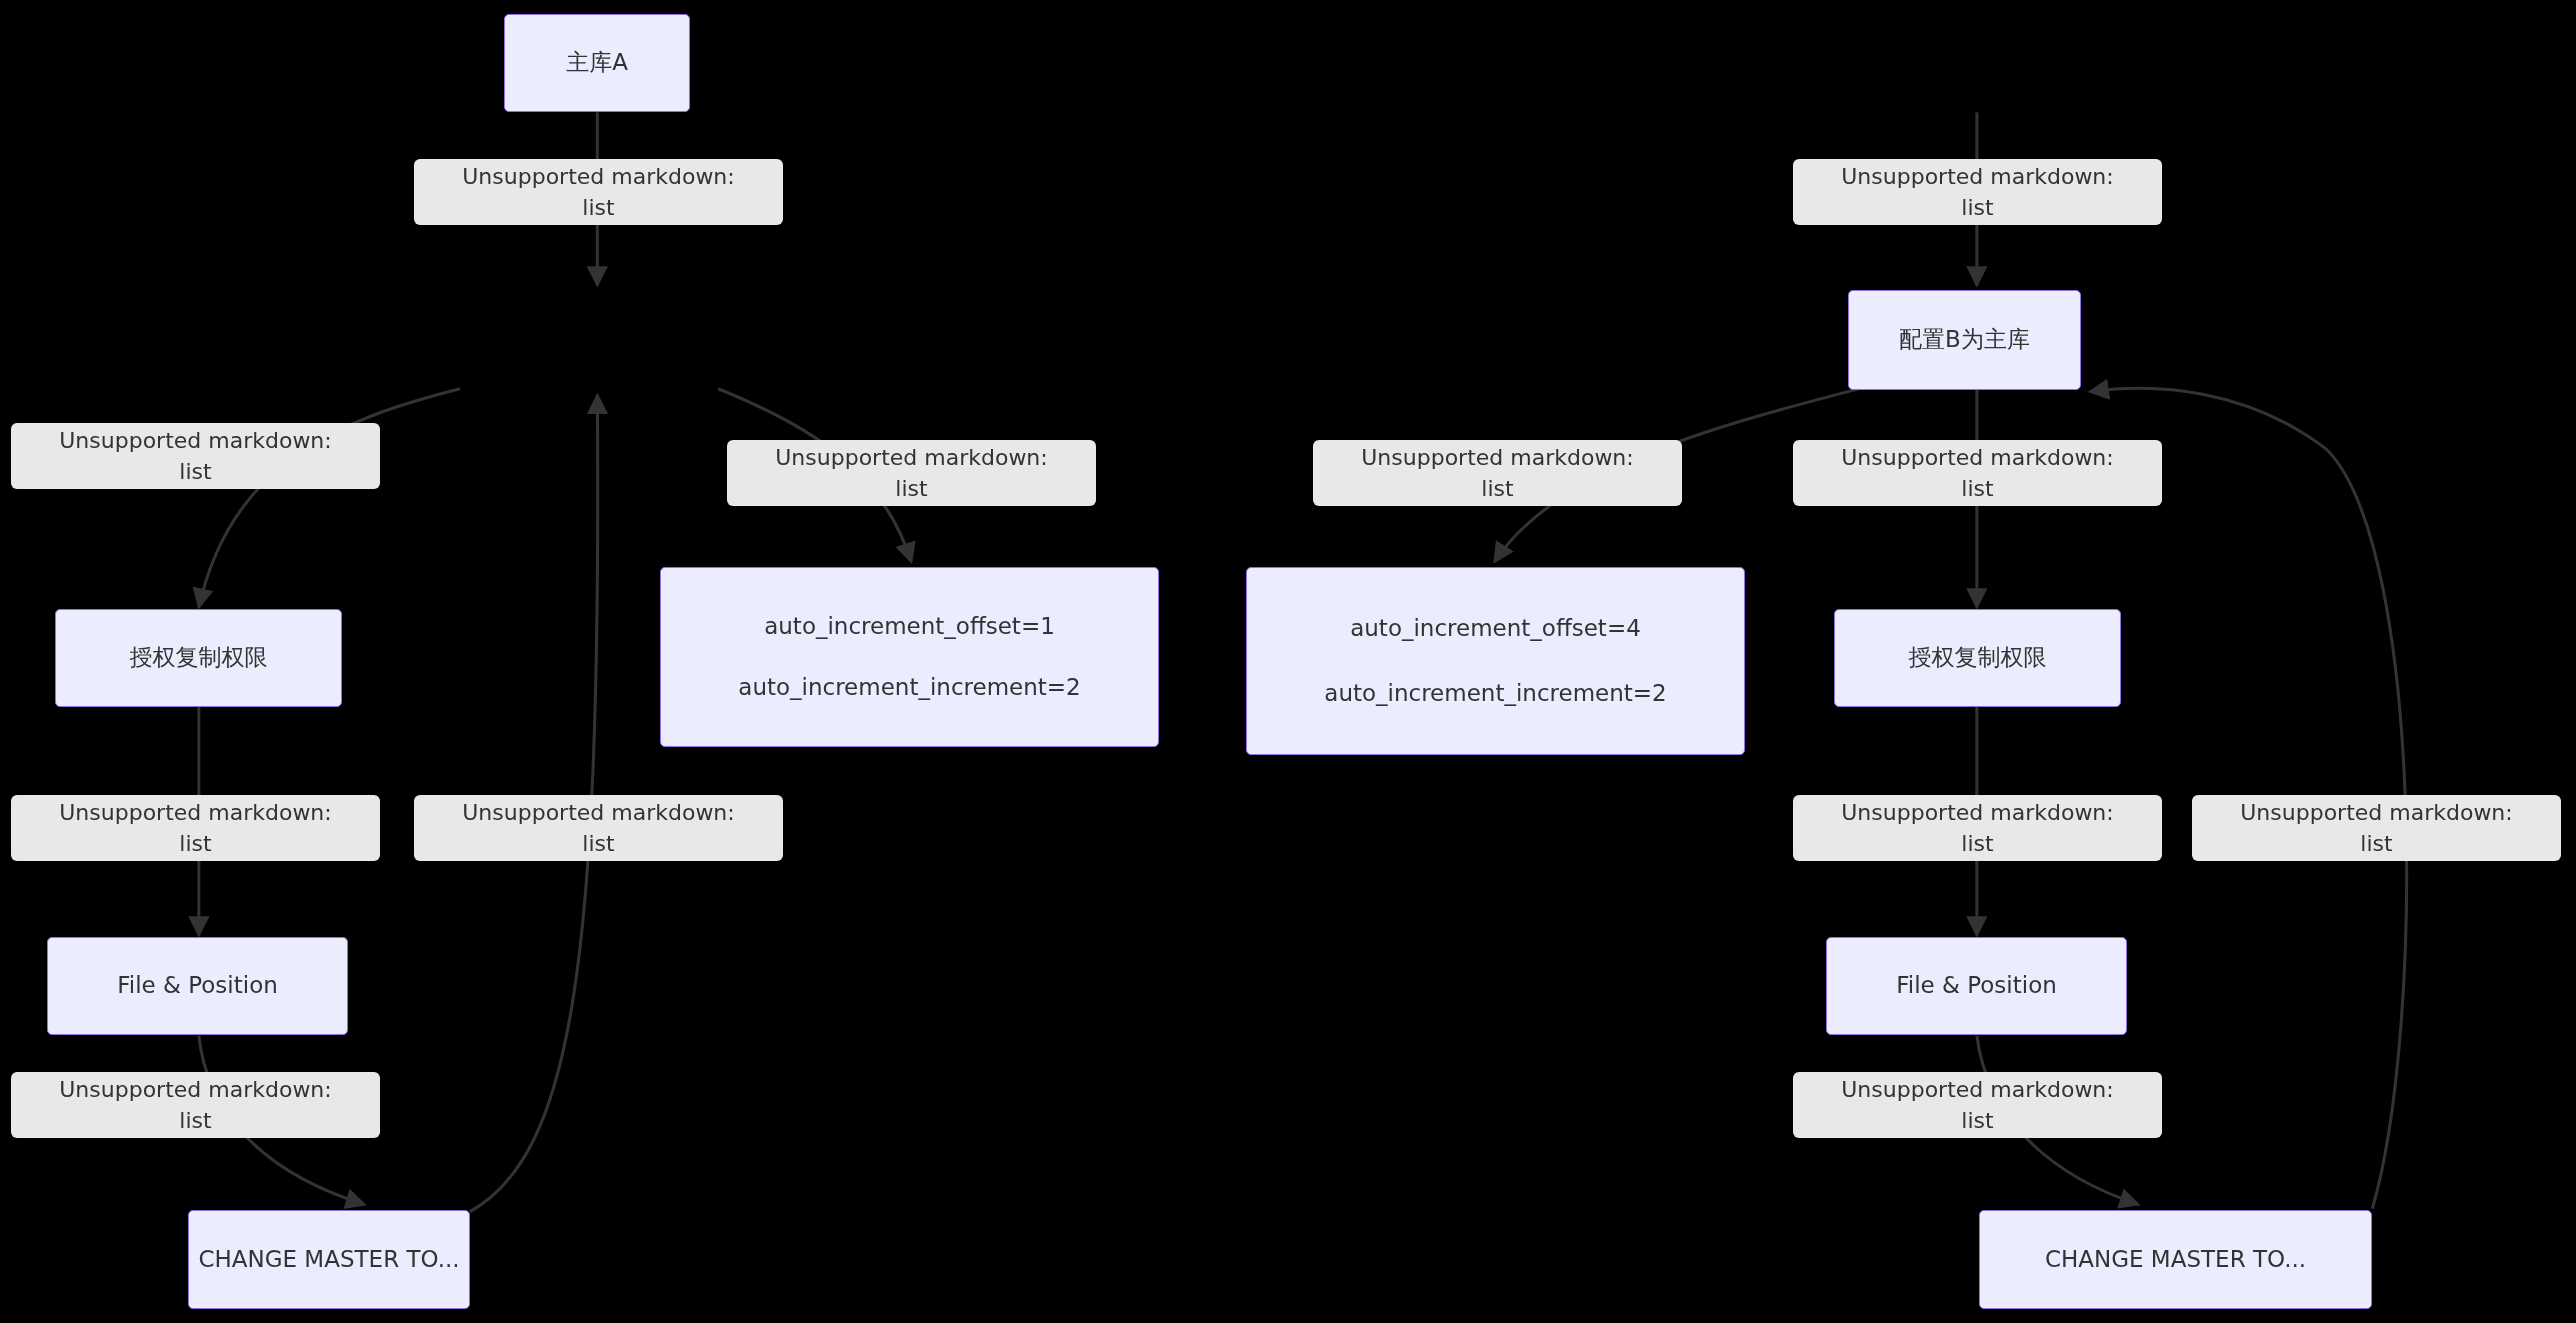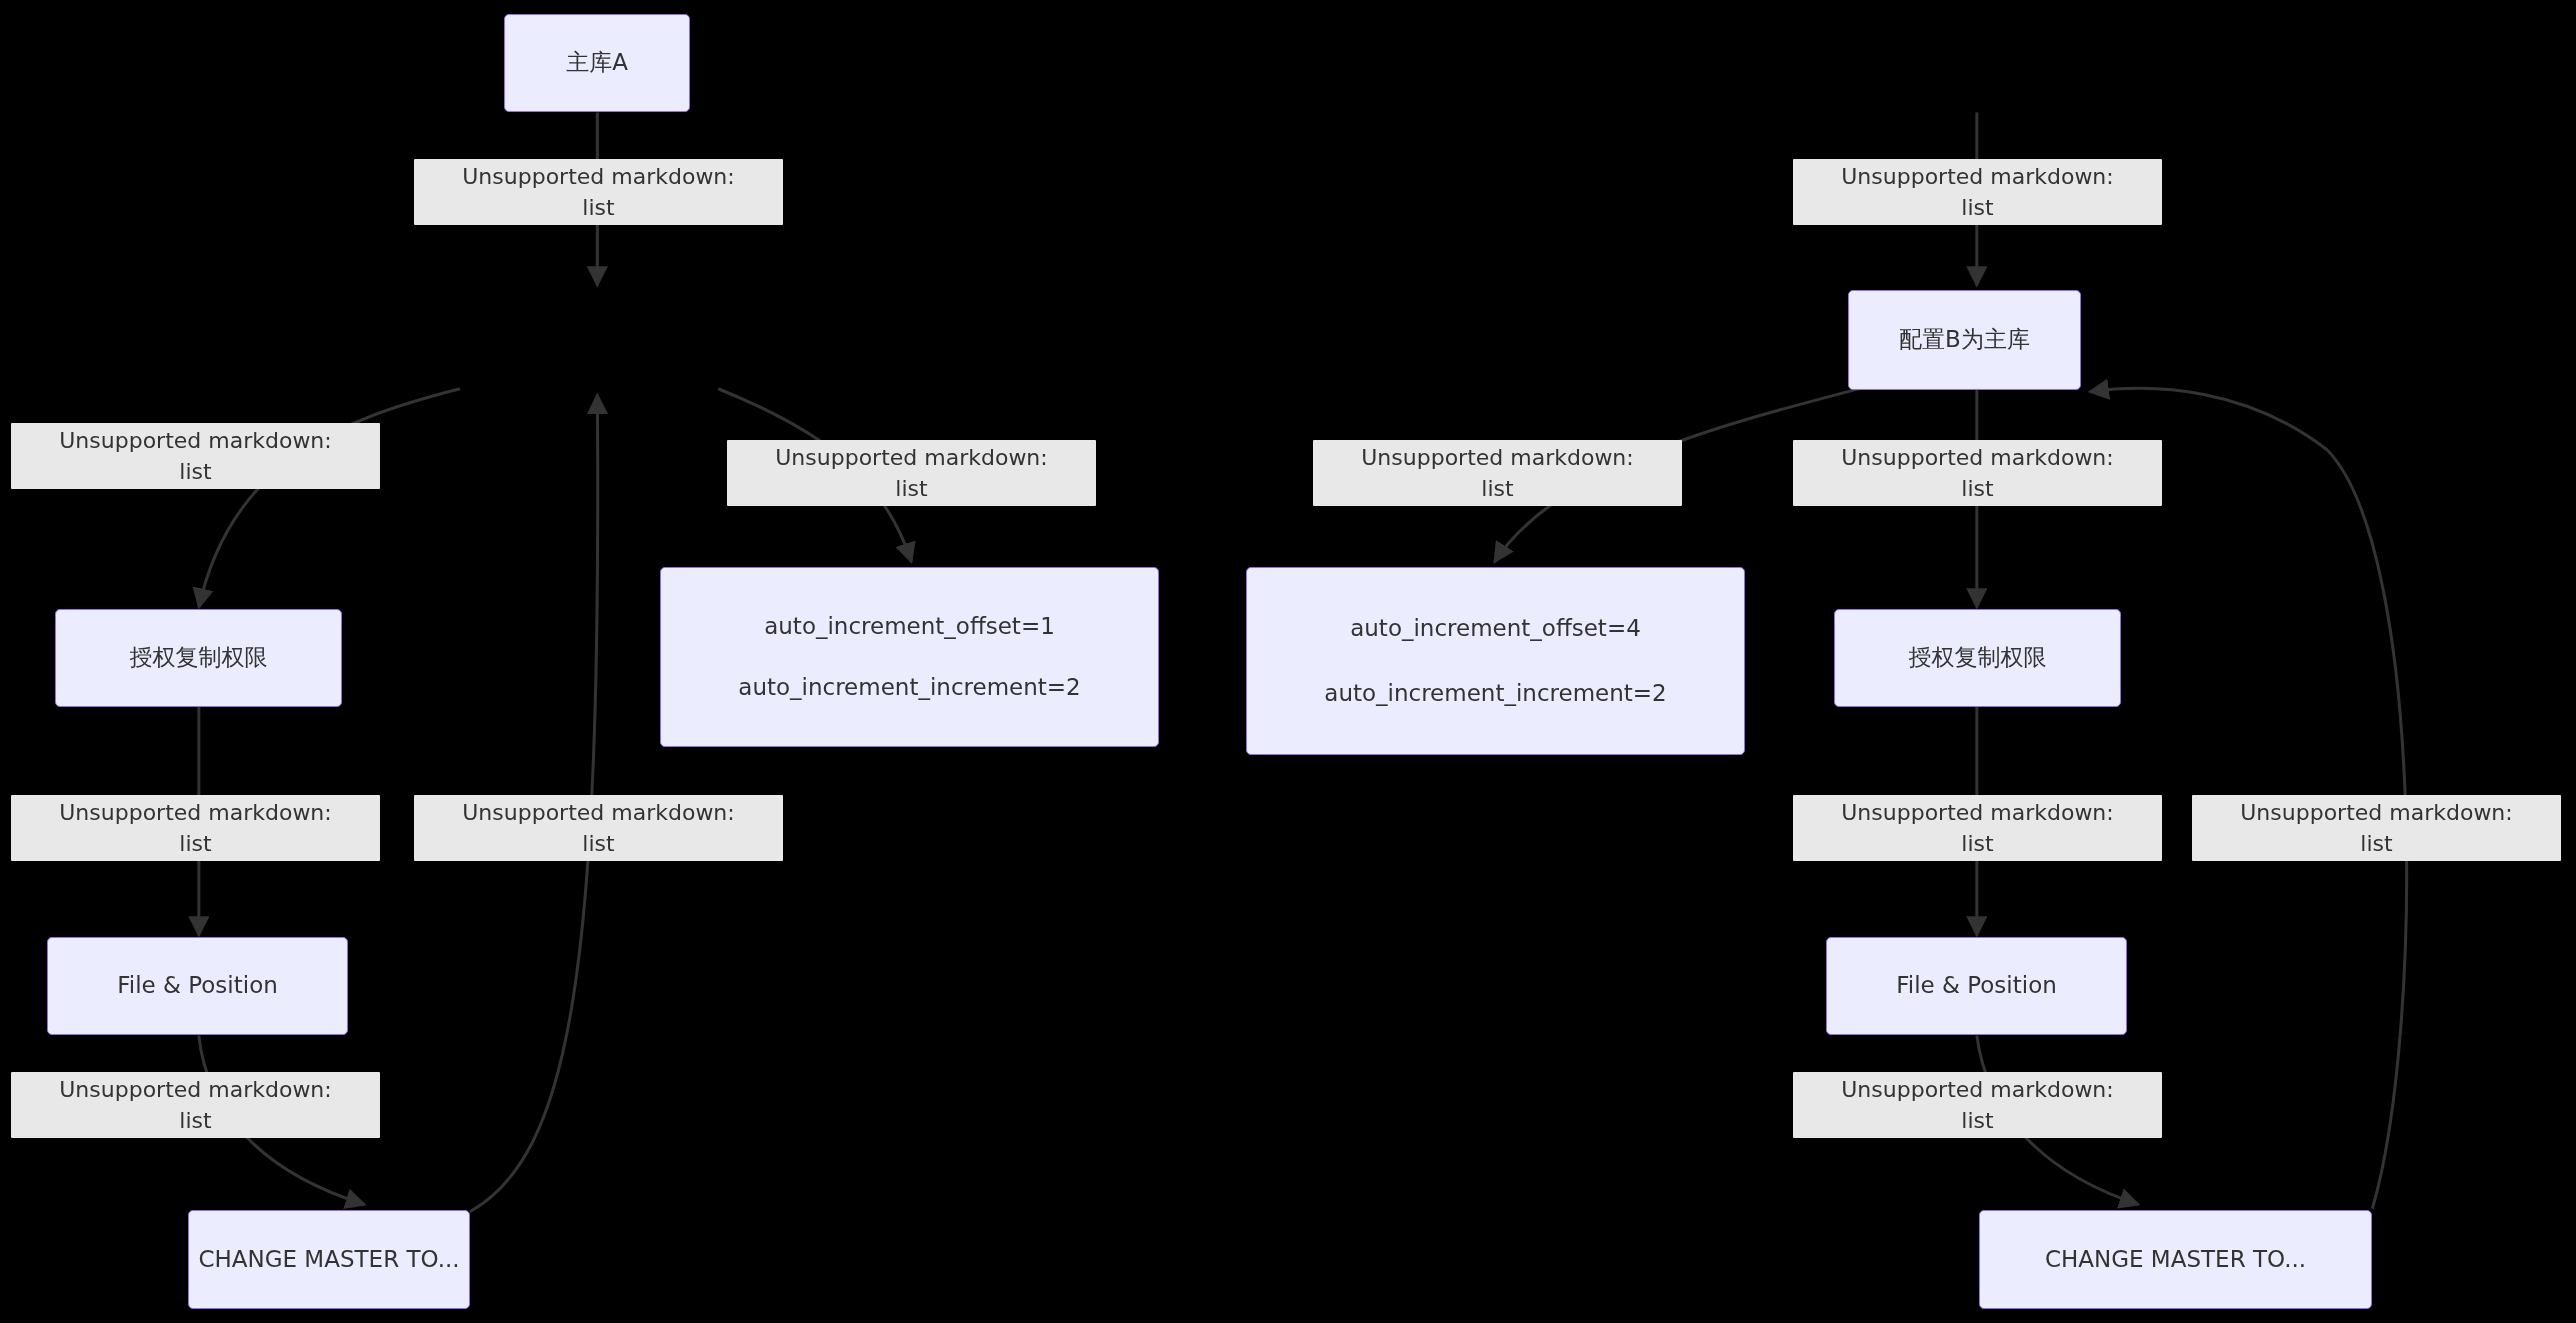--- a/index.html
+++ b/index.html
@@ -53,21 +53,21 @@
     background: #e8e8e8;
     color: #333333;
     font-size: 22px;
     line-height: 1.42;
     text-align: center;
     display: flex;
     flex-direction: column;
     align-items: center;
     justify-content: center;
     padding: 4.9px 6px;
-    border-radius: 1px;
+    border-radius: 6px;
   }
   .edge-label .lline { display: block; }
 </style>
 </head>
 <body>
 
 <div id="canvas">
 
   <svg class="edge-layer" viewBox="0 0 4240 2178">
     <defs>

